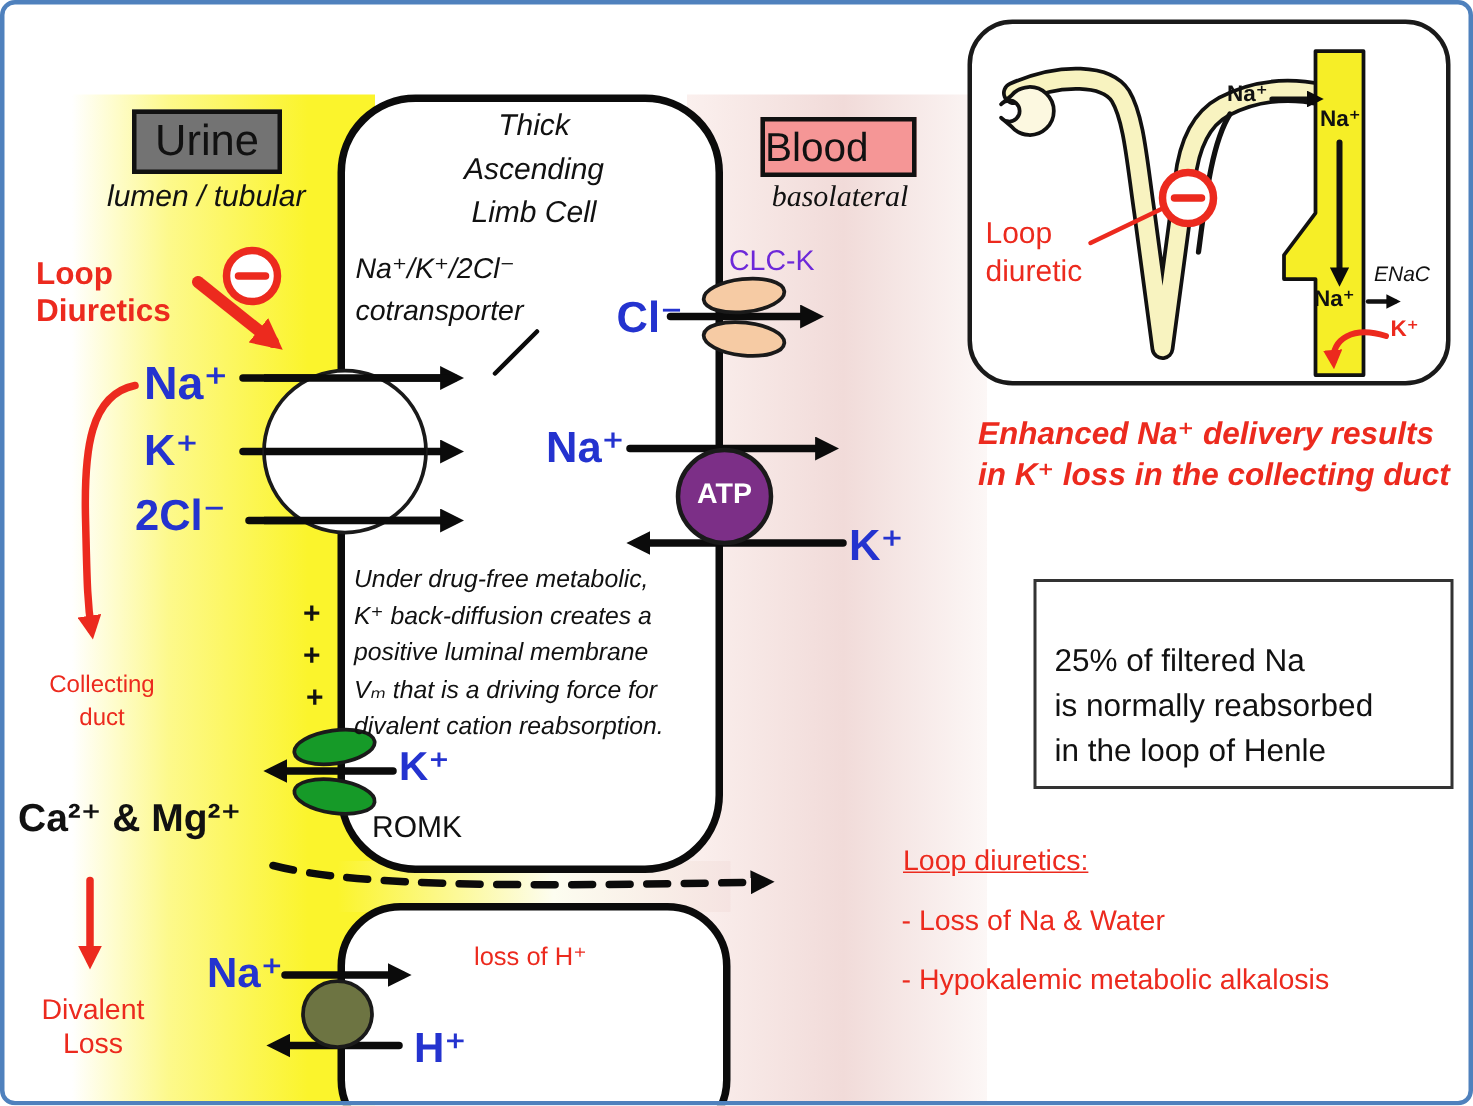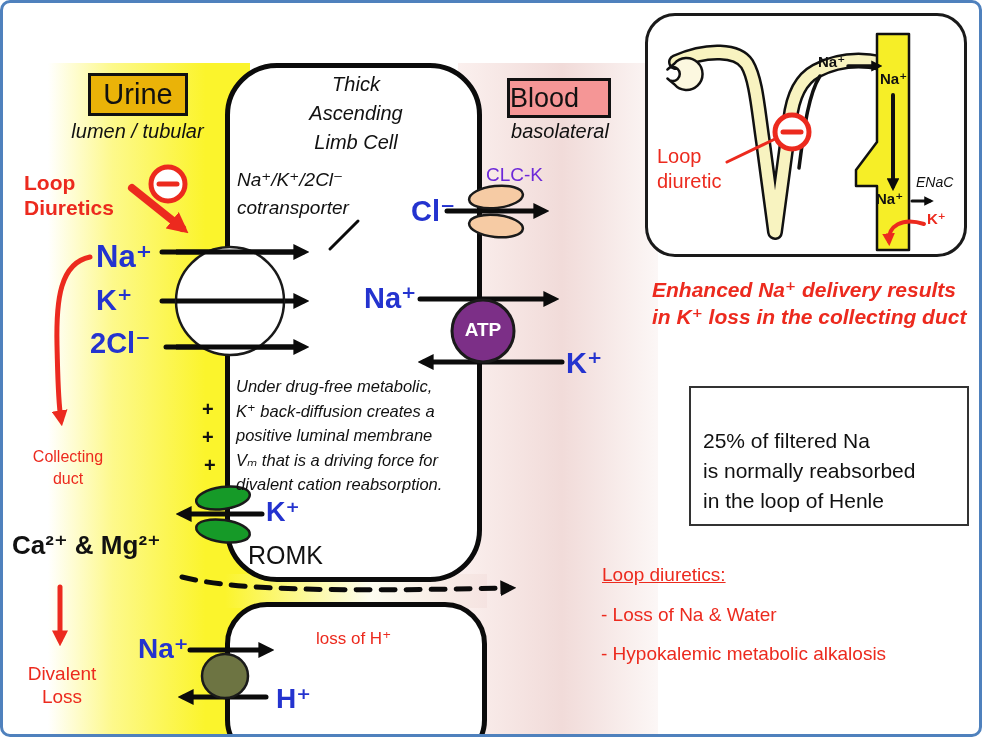--- a/index.html
+++ b/index.html
@@ -15,21 +15,21 @@
   .ctr{text-align:center;}
   .band-yellow{left:48px;top:63px;width:202px;height:674px;
     background:linear-gradient(90deg, rgba(251,244,44,0) 0%, rgba(251,244,44,0.55) 32%, #fbf42c 78%);}
   .band-pink{left:458px;top:63px;width:200px;height:674px;
     background:linear-gradient(90deg,#fbf0ee 0%, #f1dbd9 52%, #fcf7f6 100%);}
   .gap-strip{left:225px;top:574px;width:262px;height:34px;
     background:linear-gradient(90deg,#fbf42c 0%, #fdfdf0 55%, #f5e3e1 100%);}
   .main-cell{left:225px;top:63px;width:257px;height:519px;background:#fff;border:5px solid #0b0b0b;border-radius:52px;box-sizing:border-box;}
   .bottom-cell{left:225px;top:602px;width:262px;height:160px;background:#fff;border:5px solid #0b0b0b;border-radius:42px;box-sizing:border-box;}
   .inset-box{left:645px;top:13px;width:322px;height:244px;background:#fff;border:3px solid #1a1a1a;border-radius:30px;box-sizing:border-box;}
-  .urine-box{left:88px;top:73px;width:100px;height:43px;background:#eab308;border:3px solid #111;box-sizing:border-box;
+  .urine-box{left:88px;top:73px;width:100px;height:43px;background:#737373;border:3px solid #111;box-sizing:border-box;
     font-size:29px;line-height:37px;text-align:center;color:#111;}
   .blood-box{left:507px;top:78px;width:104px;height:40px;background:#f59696;border:3px solid #111;box-sizing:border-box;
     font-size:27px;line-height:34px;text-align:left;color:#111;}
   .sub{font-size:20px;color:#111;}
   .info-box{left:689px;top:386px;width:252px;border:2px solid #333;background:#fff;padding:8px 12px;
     font-size:21px;line-height:30px;color:#111;}
   .effect-item{font-size:19px;margin-bottom:17px;}
 </style>
 </head>
 <body>
@@ -109,21 +109,21 @@
   </svg>
 
   <div class="abs z5 urine-box">
     <span>Urine</span>
   </div>
   <div class="abs z5 sub it ctr" style="left:50px;top:120px;width:175px;">lumen / tubular</div>
 
   <div class="abs z5 blood-box">
     <span>Blood</span>
   </div>
-  <div class="abs z5 sub it ctr" style="left:495px;top:120px;width:130px;">basolateral</div>
+  <div class="abs z5 sub it ctr" style="left:495px;top:120px;width:130px;font-family:Liberation Serif, serif;">basolateral</div>
 
   <div class="abs z5 red ml" style="left:24px;top:170px;font-size:21px;font-weight:bold;line-height:25px;">Loop
 Diuretics</div>
 
   <div class="abs z5 blue" style="left:96px;top:238px;font-size:31px;">Na⁺</div>
   <div class="abs z5 blue" style="left:96px;top:283px;font-size:29px;">K⁺</div>
   <div class="abs z5 blue" style="left:90px;top:326px;font-size:29px;">2Cl⁻</div>
 
   <div class="abs z5 red ml ctr" style="left:18px;top:446px;width:100px;font-size:16px;line-height:22px;">Collecting
 duct</div>
@@ -151,21 +151,21 @@
 divalent cation reabsorption.</div>
 
   <div class="abs z5" style="left:486px;top:164px;font-size:19px;color:#6d28d9;">CLC-K</div>
   <div class="abs z5 blue" style="left:411px;top:194px;font-size:29px;">Cl⁻</div>
   <div class="abs z5 blue" style="left:364px;top:281px;font-size:29px;">Na⁺</div>
 
   <div class="abs z5 ctr" style="left:462px;top:319px;width:42px;font-size:19px;font-weight:600;color:#fff;">ATP</div>
   <div class="abs z5 blue" style="left:566px;top:346px;font-size:29px;">K⁺</div>
 
   <div class="abs z5 blue" style="left:266px;top:496px;font-size:27px;">K⁺</div>
-  <div class="abs z5" style="left:248px;top:541px;font-size:25px;color:#111;">ROMK</div>
+  <div class="abs z5" style="left:248px;top:541px;font-size:20px;color:#111;">ROMK</div>
 
   <div class="abs z5 red" style="left:316px;top:628px;font-size:17px;">loss of H⁺</div>
   <div class="abs z5 blue" style="left:138px;top:632px;font-size:28px;">Na⁺</div>
   <div class="abs z5 blue" style="left:276px;top:682px;font-size:28px;">H⁺</div>
 
   <div class="abs z5" style="left:818px;top:53px;font-size:15px;font-weight:600;color:#111;">Na⁺</div>
   <div class="abs z5" style="left:880px;top:70px;font-size:15px;font-weight:600;color:#111;">Na⁺</div>
   <div class="abs z5" style="left:876px;top:190px;font-size:15px;font-weight:600;color:#111;">Na⁺</div>
   <div class="abs z5 it" style="left:916px;top:174px;font-size:14px;color:#111;">ENaC</div>
   <div class="abs z5 red" style="left:927px;top:210px;font-size:15px;font-weight:bold;">K⁺</div>

